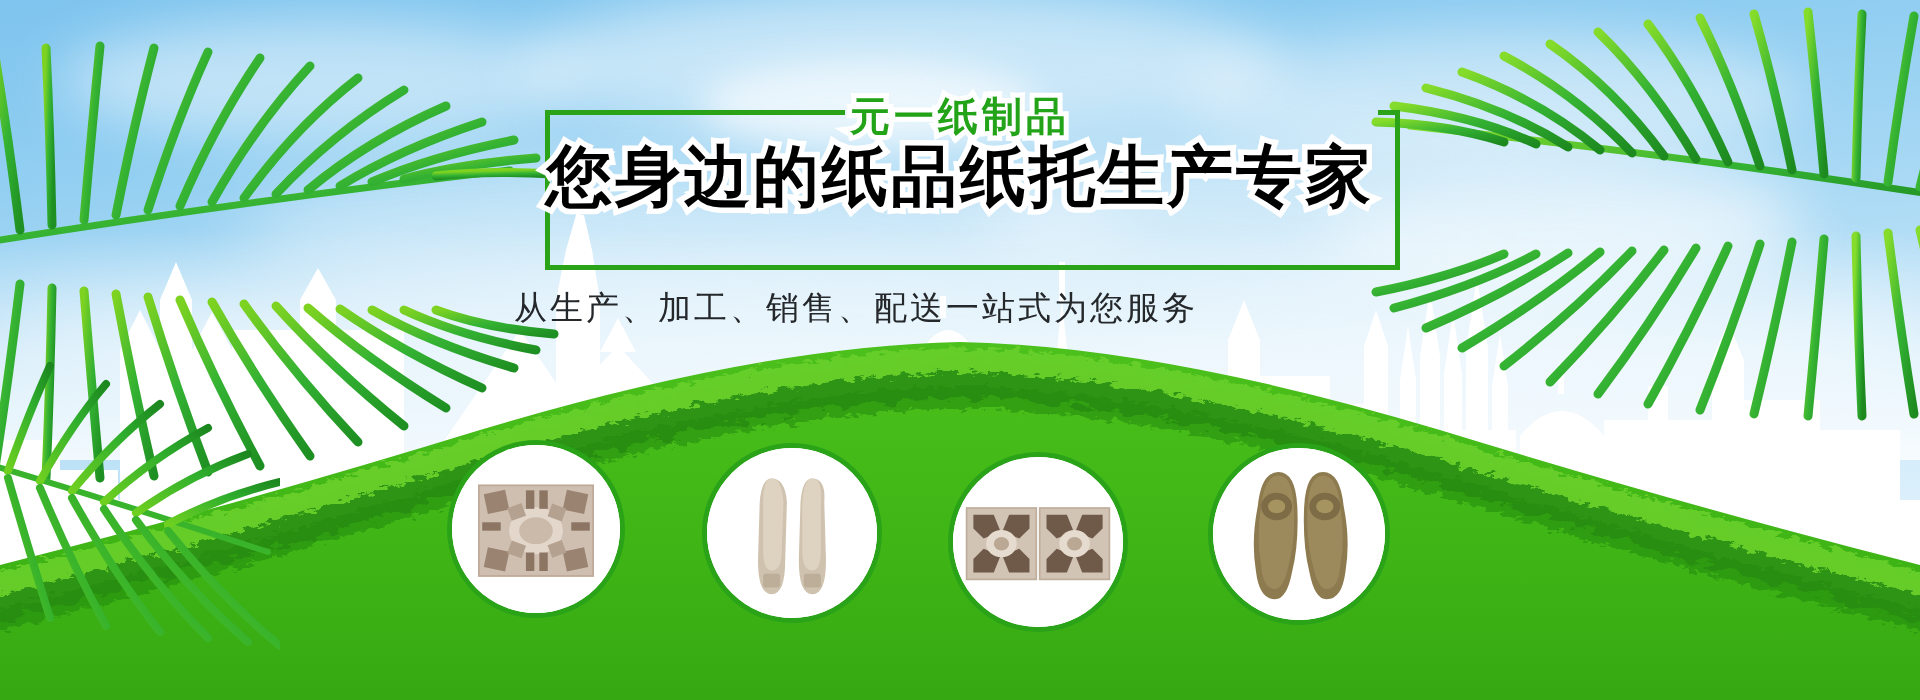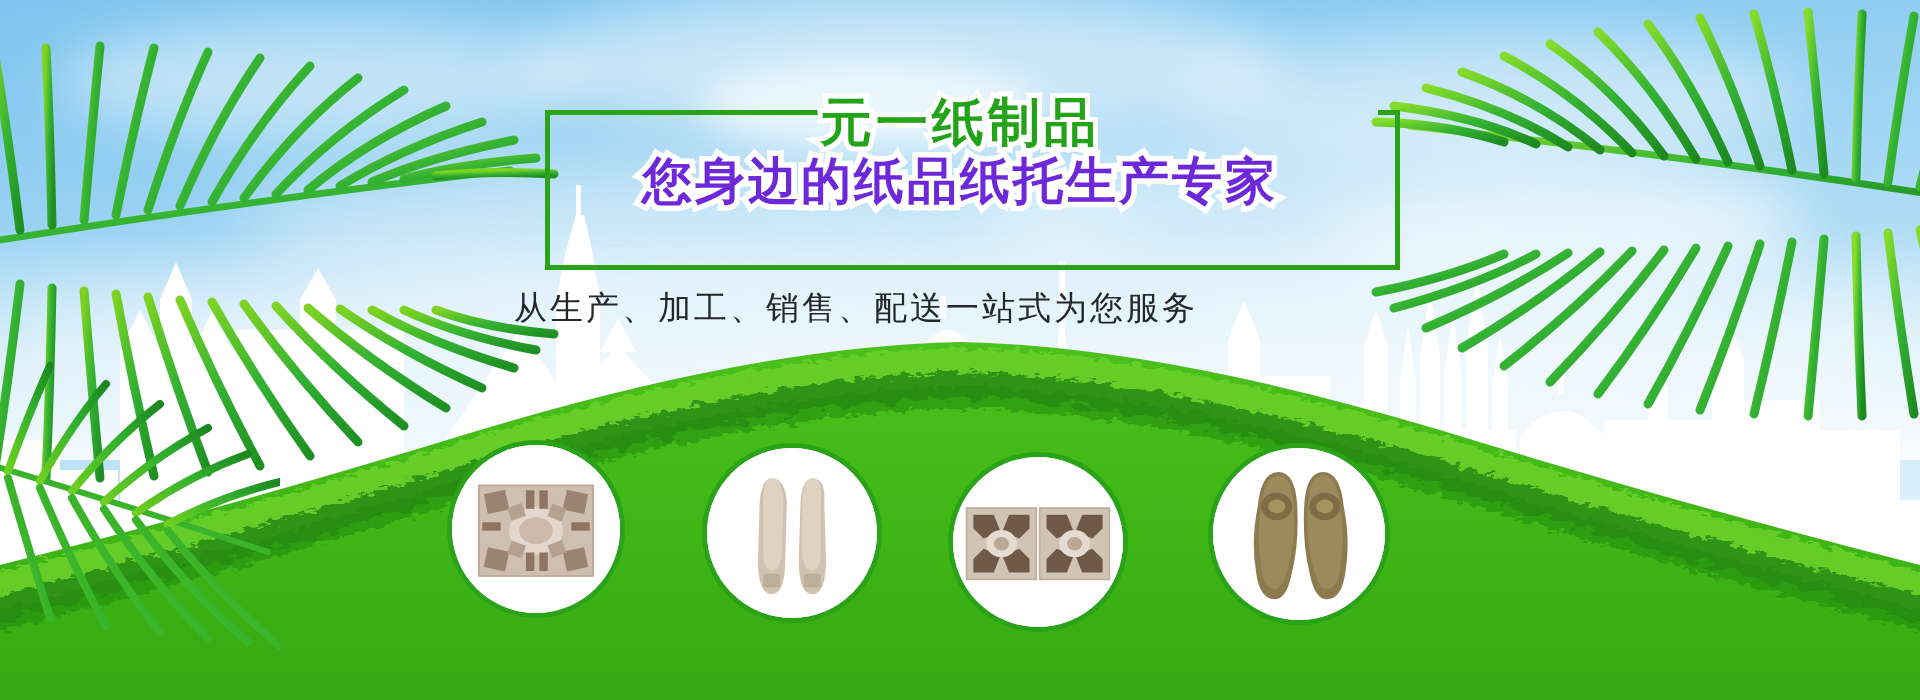--- a/index.html
+++ b/index.html
@@ -58,27 +58,27 @@
   .fr-bot{left:0;bottom:0;width:855px;height:5px;}
 
   .headline{
     position:absolute;left:0;top:96px;width:1920px;
     text-align:center;
     font-family:"DejaVu Sans","Liberation Sans",sans-serif;
     font-weight:bold;
     line-height:1.0;
   }
   .h-l1{
-    font-size:52px;letter-spacing:4px;color:#23a317;
+    font-size:40px;letter-spacing:4px;color:#23a317;
     -webkit-text-stroke:10px #ffffff;
     paint-order:stroke fill;
     margin-bottom:8px;
   }
   .h-l2{
-    font-size:50px;letter-spacing:3px;color:#6d28d9;
+    font-size:66px;letter-spacing:3px;color:#000000;
     -webkit-text-stroke:11px #ffffff;
     paint-order:stroke fill;
   }
   .subtitle{
     position:absolute;left:0;top:286px;width:1712px;
     text-align:center;
     font-family:"DejaVu Sans","Liberation Sans",sans-serif;
     font-size:33px;letter-spacing:3px;color:#25282b;
   }
 

